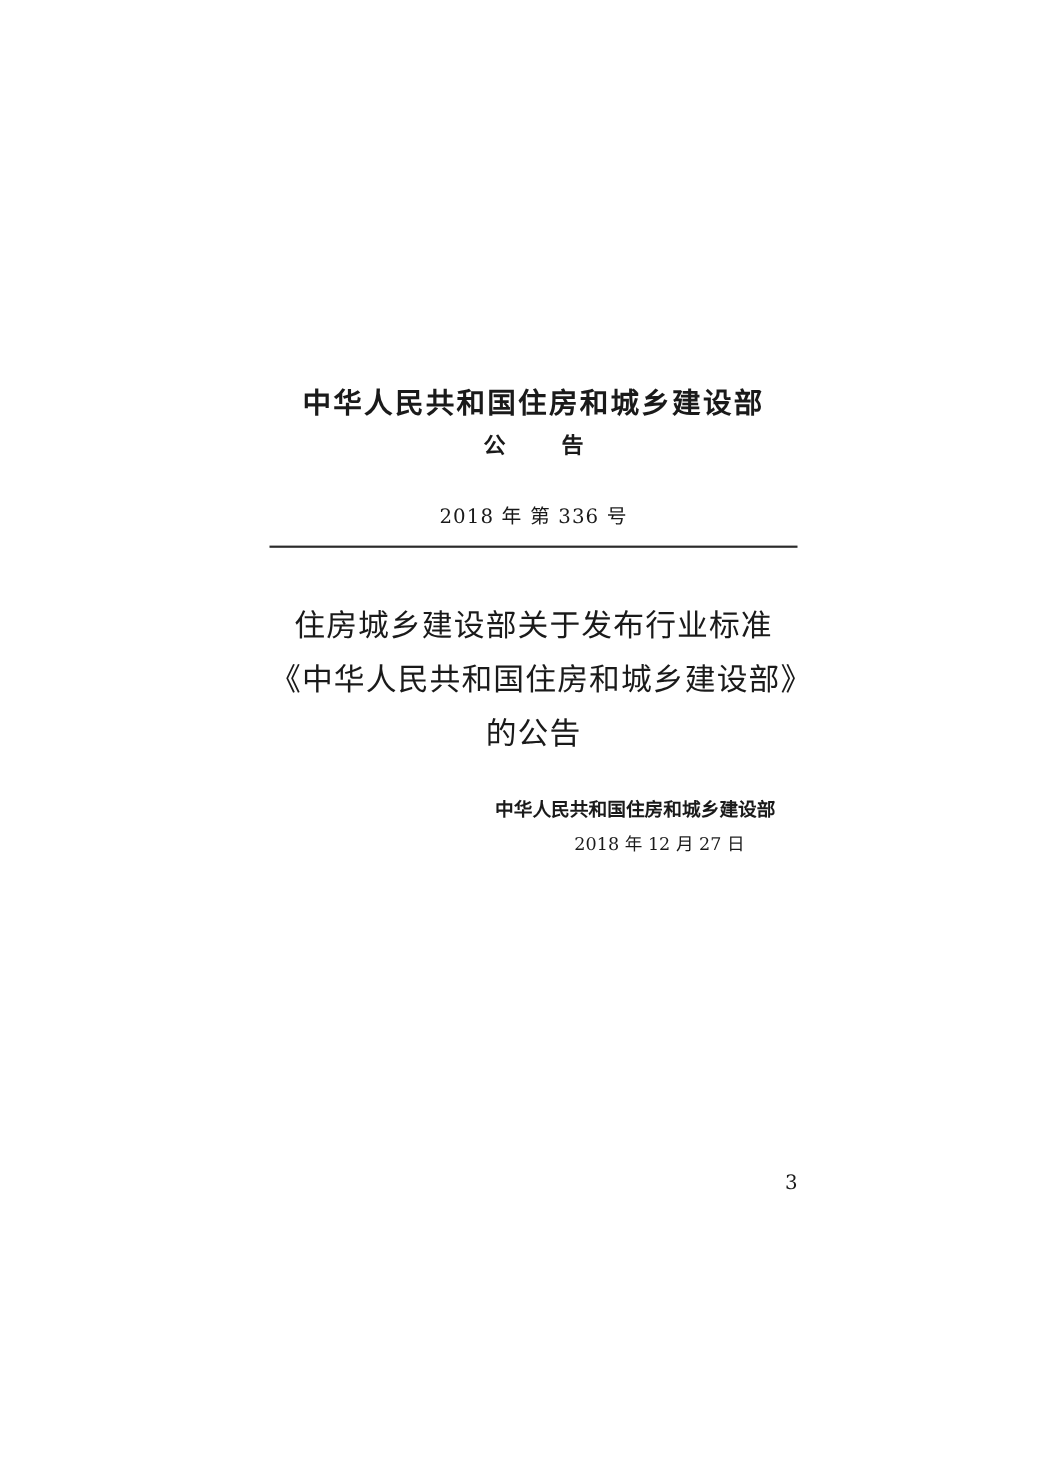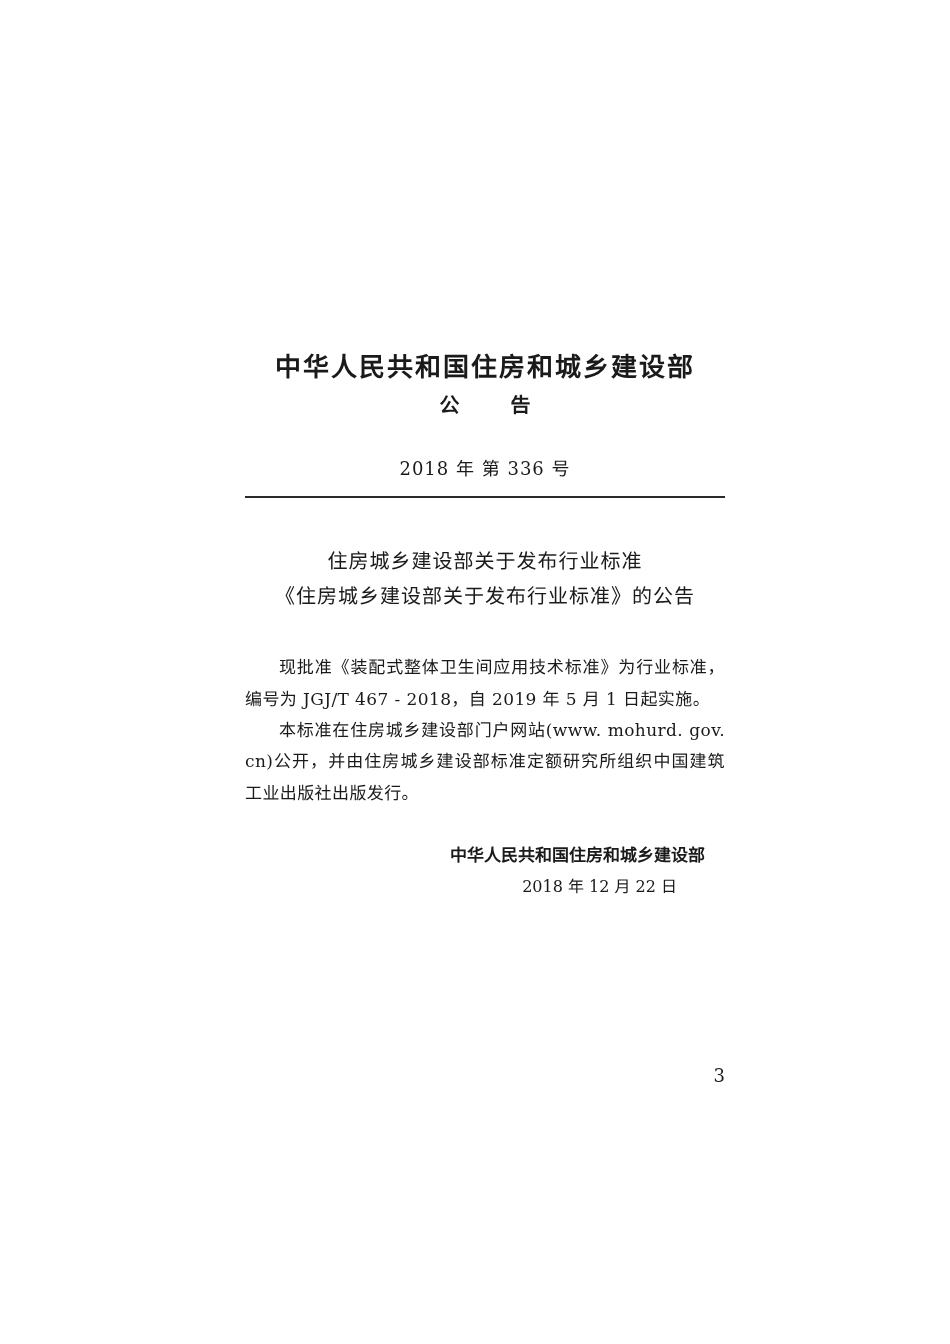--- a/index.html
+++ b/index.html
@@ -53,21 +53,21 @@
     margin-top: 36px;
   }
   .rule {
     border: none;
     border-top: 2px solid #2b2b2b;
     margin: 16px 0 0 0;
     width: 100%;
   }
   .headline {
     text-align: center;
-    font-size: 20px;
+    font-size: 28px;
     line-height: 1.75;
     margin-top: 46px;
     font-family: "DejaVu Sans", "Liberation Sans", sans-serif;
   }
   .headline div {
     letter-spacing: 1px;
   }
   .body-block {
     margin-top: 38px;
     font-size: 17px;
@@ -111,29 +111,25 @@
     <div class="org-title">中华人民共和国住房和城乡建设部</div>
 
     <div class="doc-type">公 告</div>
 
     <div class="doc-number">2018 年  第 336 号</div>
 
     <hr class="rule">
 
     <div class="headline">
       <div>住房城乡建设部关于发布行业标准</div>
-      <div>《住房城乡建设部关于发布行业标准》的公告</div>
+      <div>《中华人民共和国住房和城乡建设部》的公告</div>
     </div>
 
-    <div class="body-block">
-      <p>现批准《装配式整体卫生间应用技术标准》为行业标准，编号为 JGJ/T 467 - 2018，自 2019 年 5 月 1 日起实施。</p>
-      <p>本标准在住房城乡建设部门户网站(www. mohurd. gov. cn)公开，并由住房城乡建设部标准定额研究所组织中国建筑工业出版社出版发行。</p>
-    </div>
 
     <div class="signature">
       <div>中华人民共和国住房和城乡建设部</div>
-      <div class="date">2018 年 12 月 22 日</div>
+      <div class="date">2018 年 12 月 27 日</div>
     </div>
 
   </div>
 
   <div class="page-number">3</div>
 </div>
 
 </body></html>

